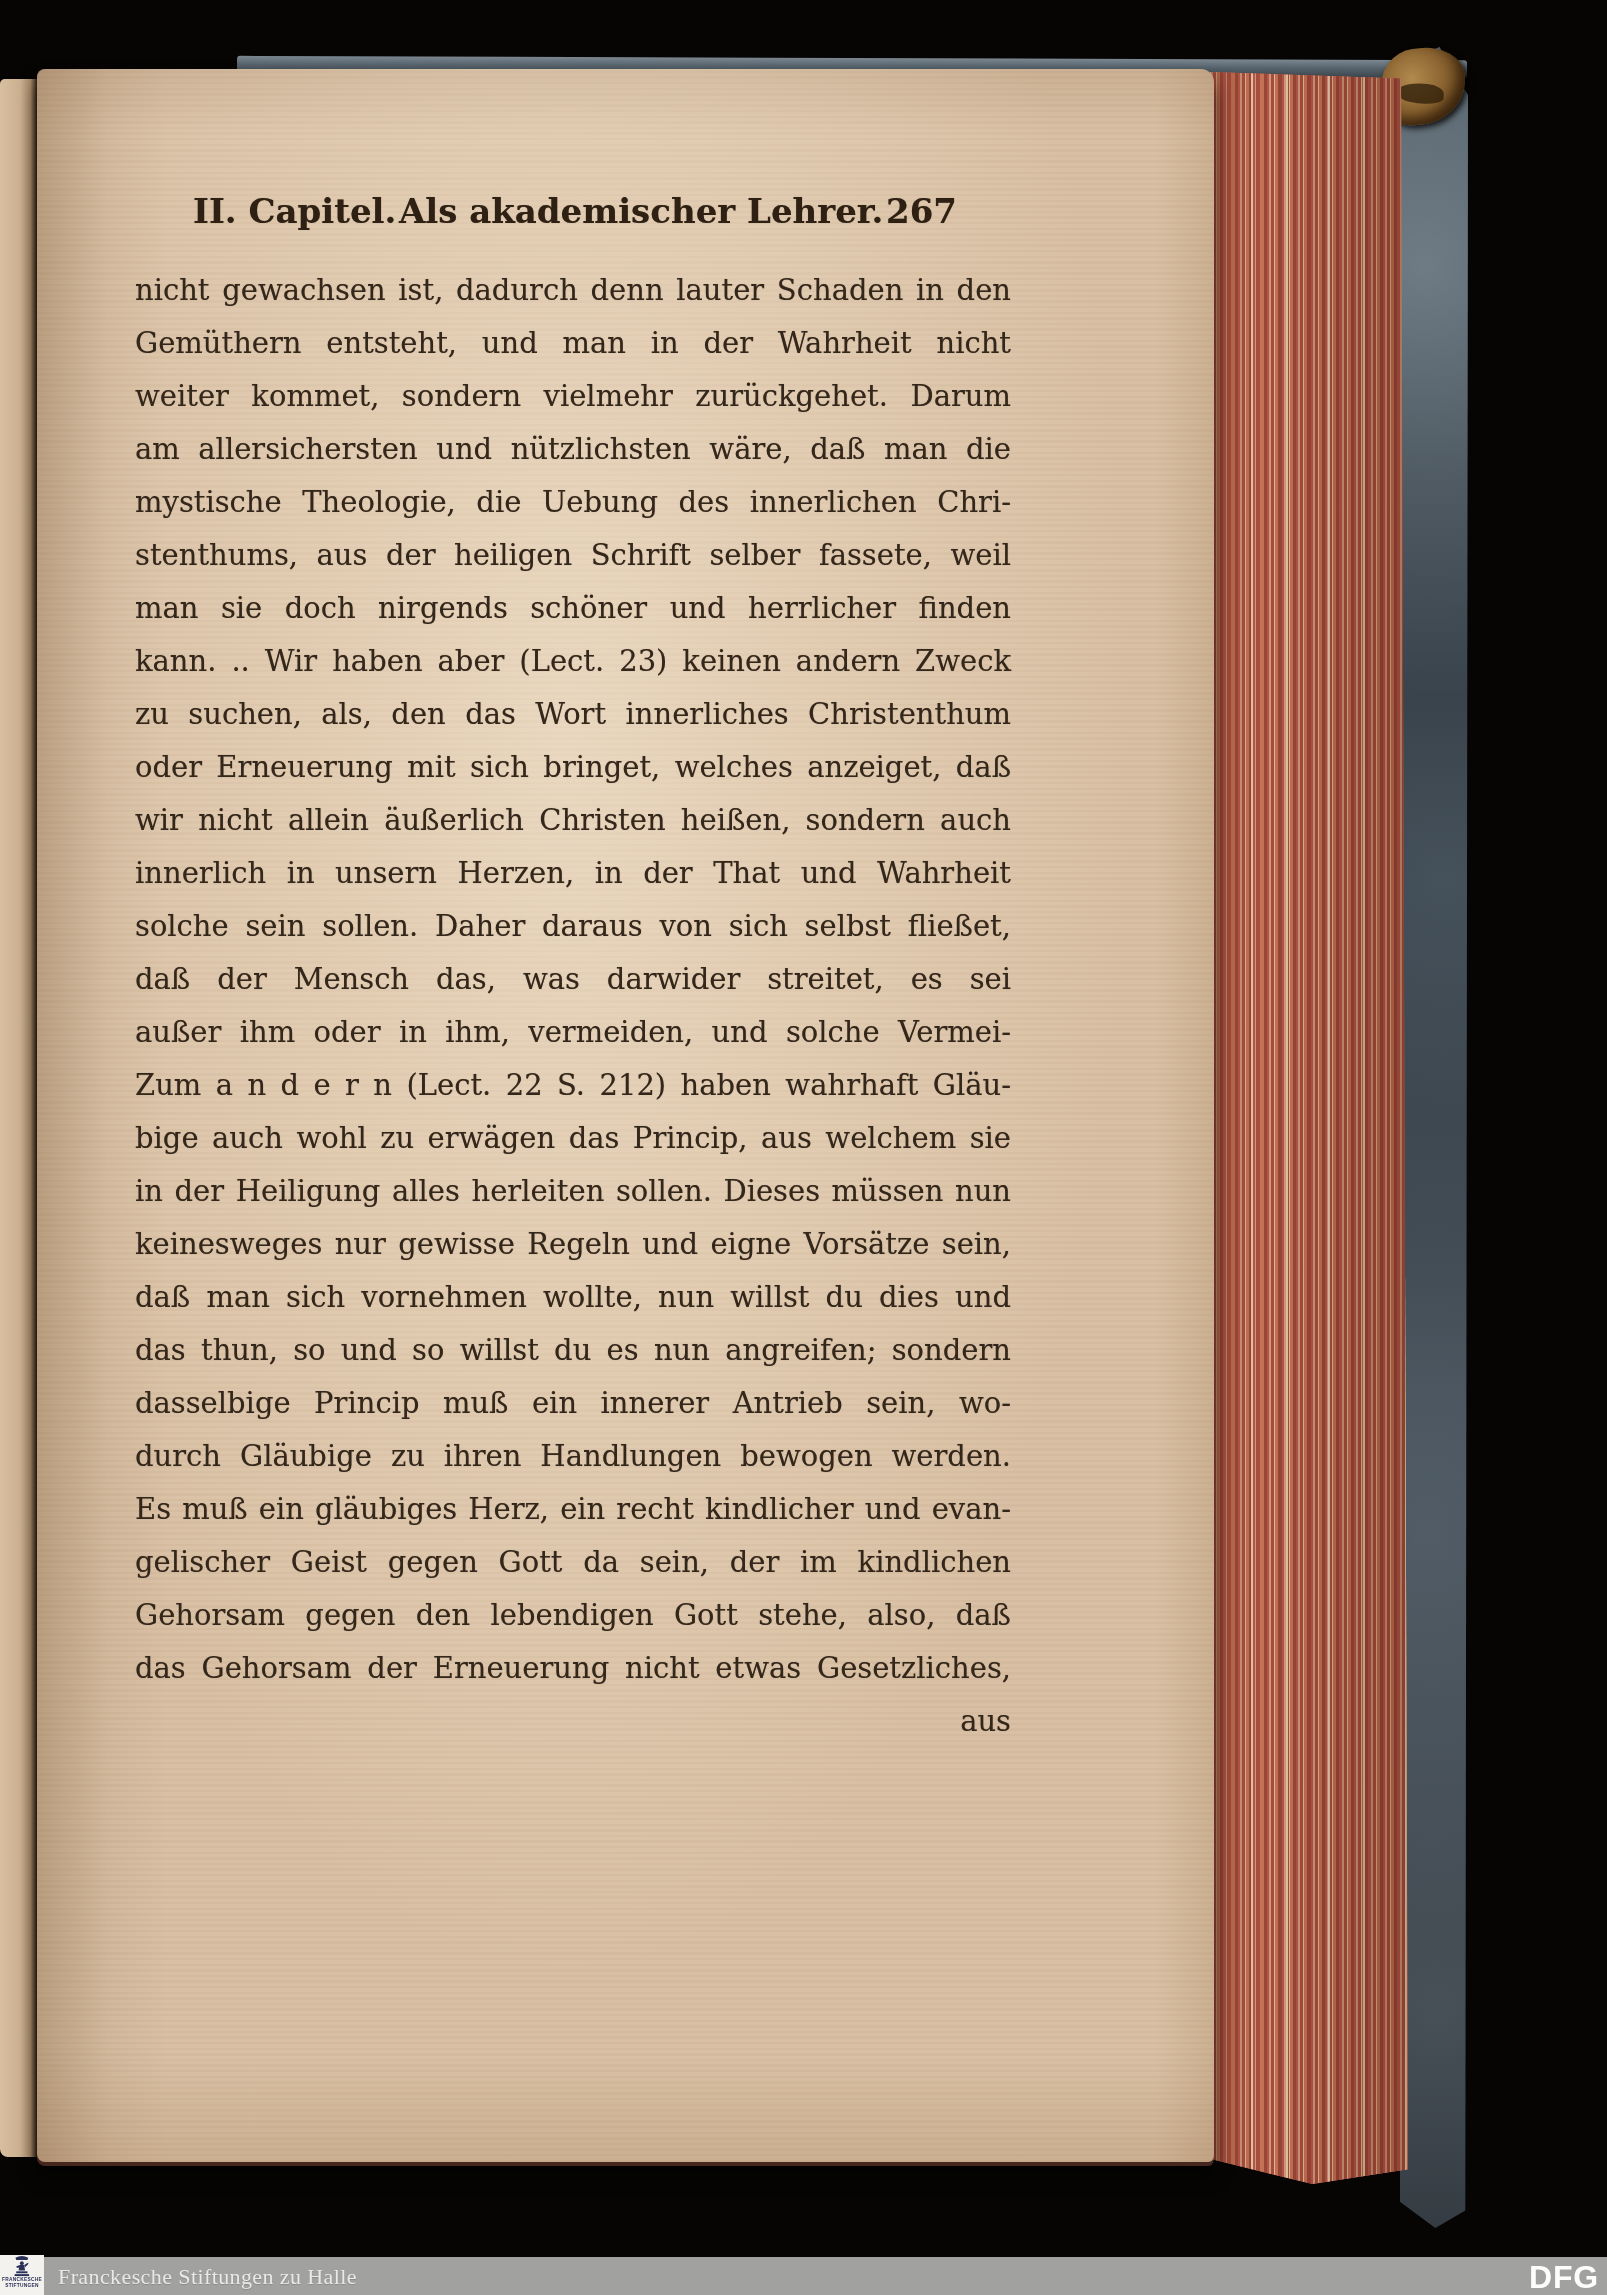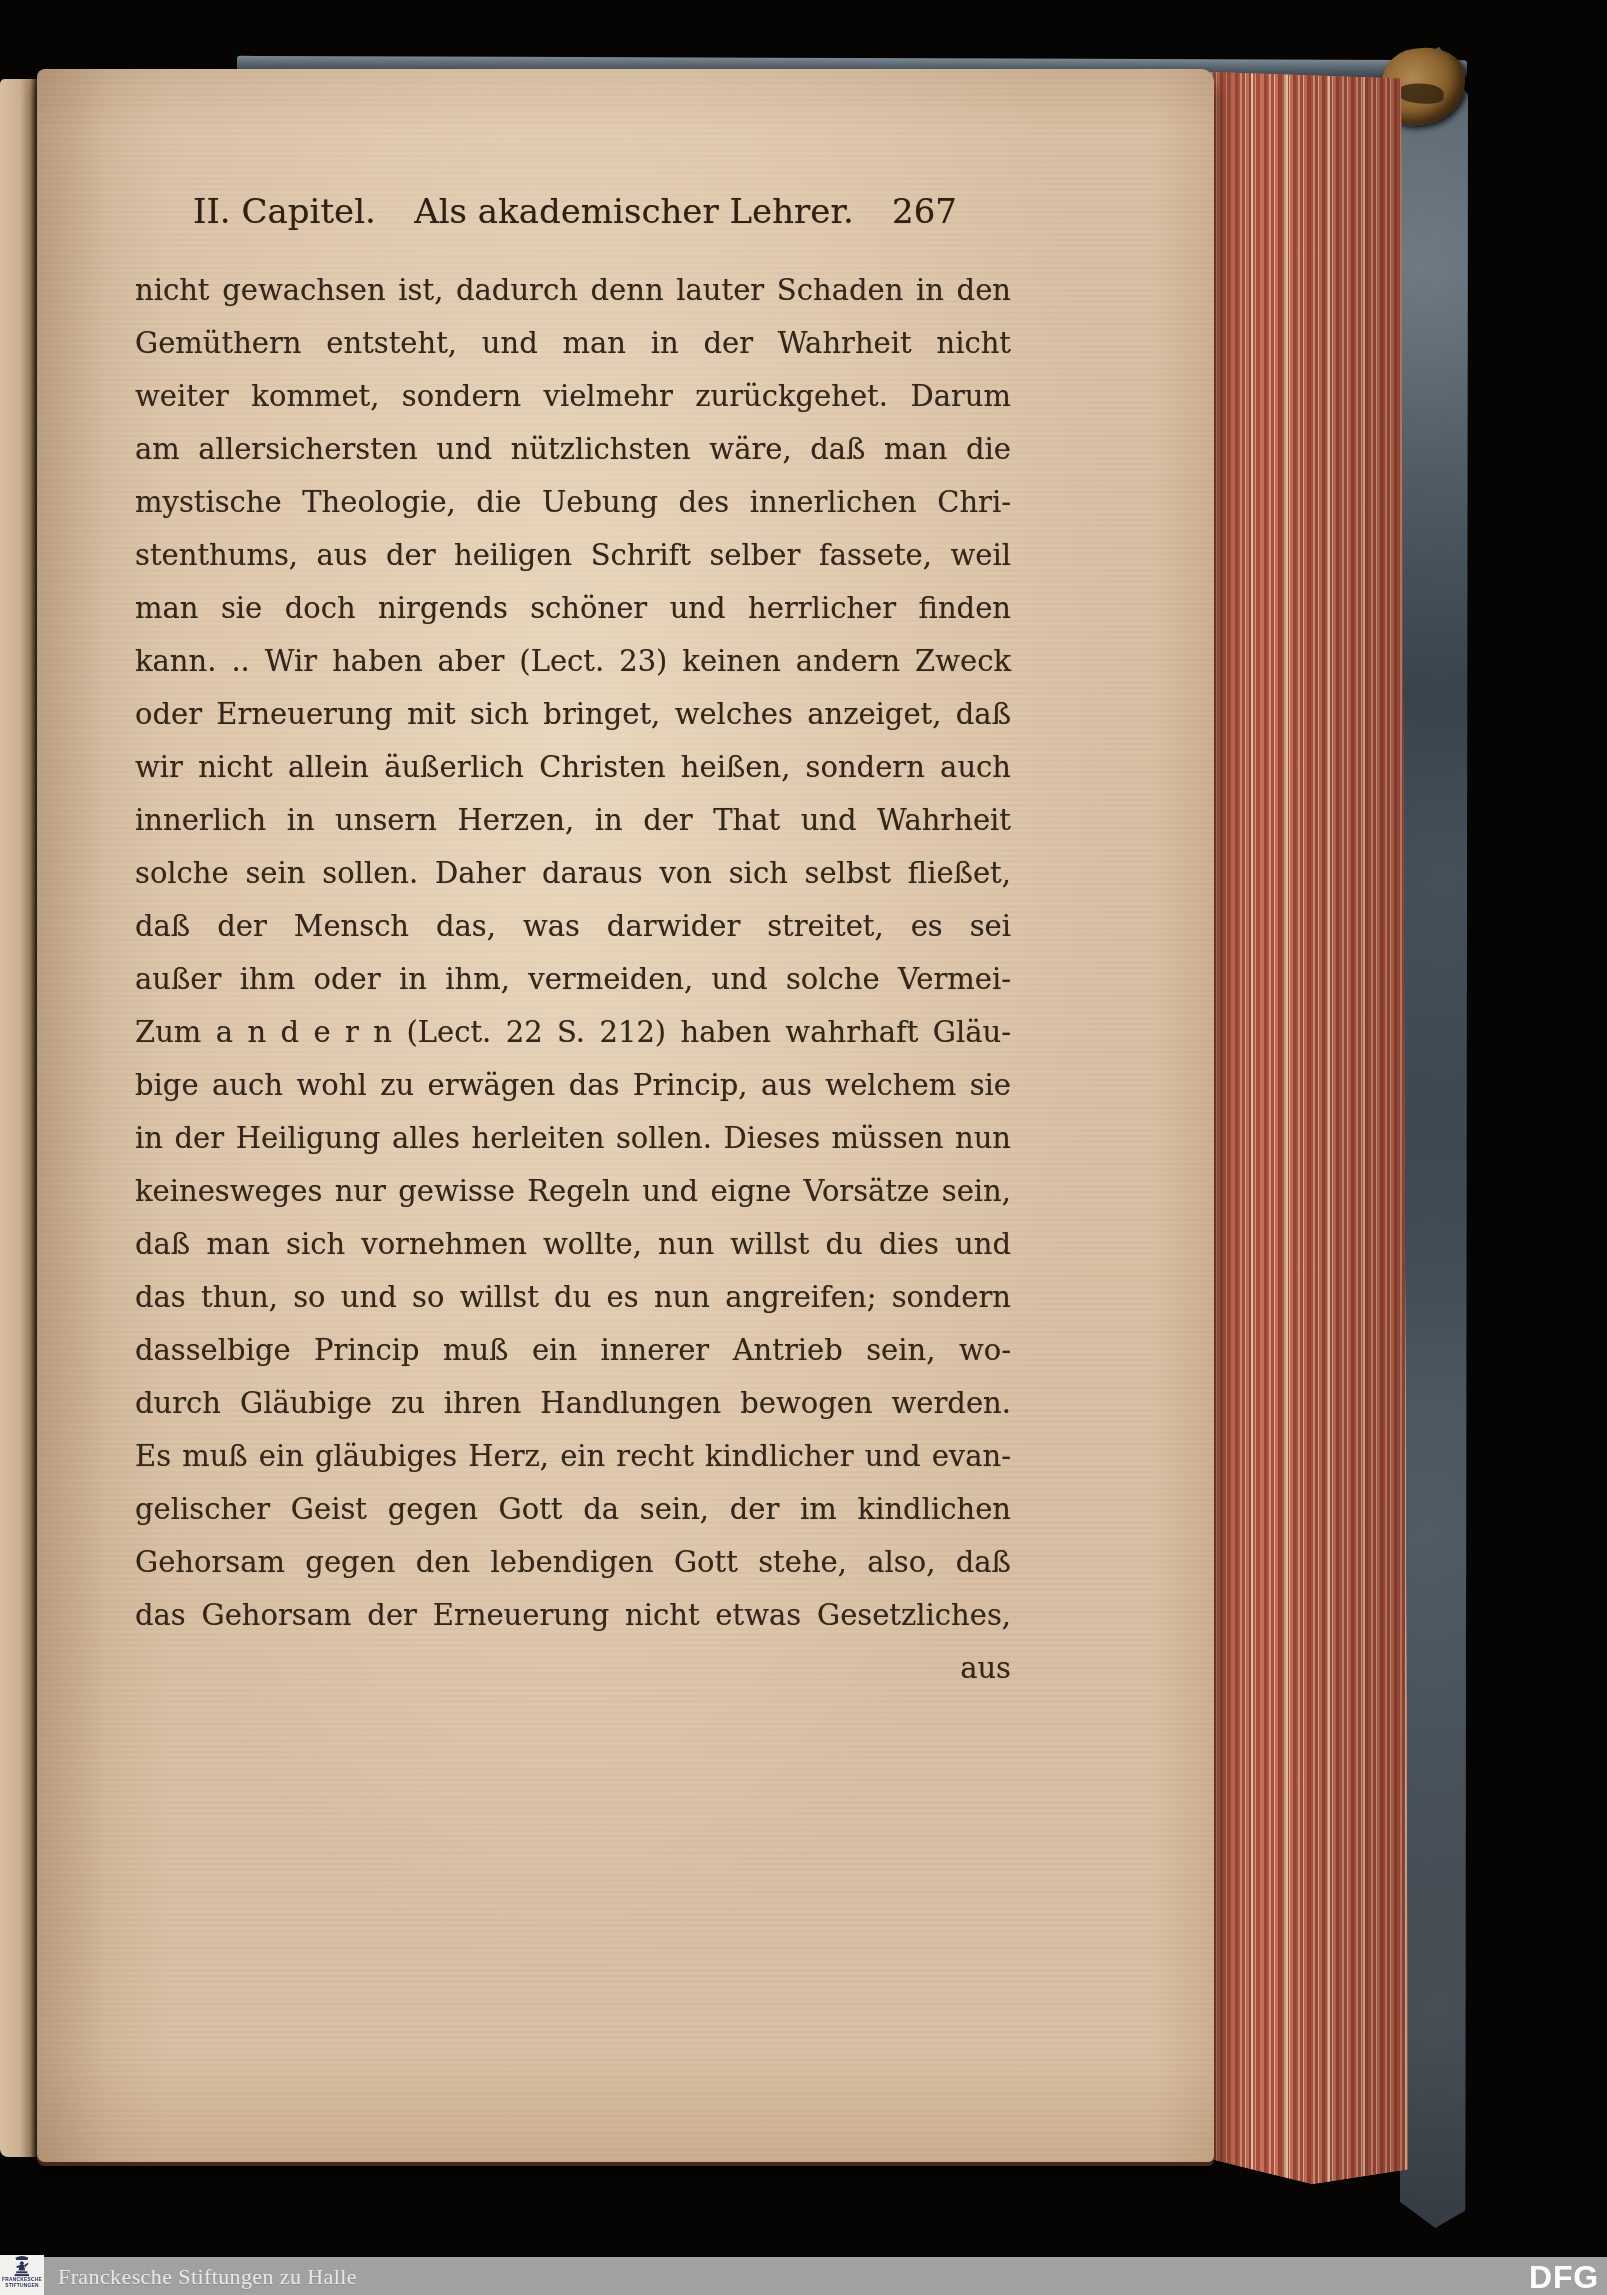--- a/index.html
+++ b/index.html
@@ -81,21 +81,21 @@
       #d9c0a4;
     border-radius:8px 13px 6.4px 8px;
     box-shadow:0 4px 0 rgba(170,95,75,0.4), 0 13px 17.7px rgba(0,0,0,0.65);
   }
 
   
   .page-header{
     position:absolute;left:0;top:122px;width:100%;
     display:flex;justify-content:space-between;
     padding:0 257px 0 156px;box-sizing:border-box;
-    font-size:34px;font-weight:400;color:#2e2114;
+    font-size:34px;font-weight:700;color:#2e2114;
     text-shadow:0 0 0.8px rgba(60,40,20,0.45);
     white-space:nowrap;
   }
 
   
   .body-text{
     position:absolute;left:98px;top:195px;width:876px;
     font-size:29px;line-height:53px;color:#33261a;
     text-shadow:0 0 0.8px rgba(60,40,20,0.4);
   }
@@ -162,20 +162,21 @@
     <div class="body-text">
       <div>
           <div class="body-line">nicht gewachsen ist, dadurch denn lauter Schaden in den</div>
           <div class="body-line">Gemüthern entsteht, und man in der Wahrheit nicht</div>
           <div class="body-line">weiter kommet, sondern vielmehr zurückgehet. Darum</div>
           <div class="body-line">am allersichersten und nützlichsten wäre, daß man die</div>
           <div class="body-line">mystische Theologie, die Uebung des innerlichen Chri-</div>
           <div class="body-line">stenthums, aus der heiligen Schrift selber fassete, weil</div>
           <div class="body-line">man sie doch nirgends schöner und herrlicher finden</div>
           <div class="body-line">kann. .. Wir haben aber (Lect. 23) keinen andern Zweck</div>
+          <div class="body-line">zu suchen, als, den das Wort innerliches Christenthum</div>
           <div class="body-line">oder Erneuerung mit sich bringet, welches anzeiget, daß</div>
           <div class="body-line">wir nicht allein äußerlich Christen heißen, sondern auch</div>
           <div class="body-line">innerlich in unsern Herzen, in der That und Wahrheit</div>
           <div class="body-line">solche sein sollen. Daher daraus von sich selbst fließet,</div>
           <div class="body-line">daß der Mensch das, was darwider streitet, es sei</div>
           <div class="body-line">außer ihm oder in ihm, vermeiden, und solche Vermei-</div>
           <div class="body-line">Zum a n d e r n (Lect. 22 S. 212) haben wahrhaft Gläu-</div>
           <div class="body-line">bige auch wohl zu erwägen das Princip, aus welchem sie</div>
           <div class="body-line">in der Heiligung alles herleiten sollen. Dieses müssen nun</div>
           <div class="body-line">keinesweges nur gewisse Regeln und eigne Vorsätze sein,</div>

